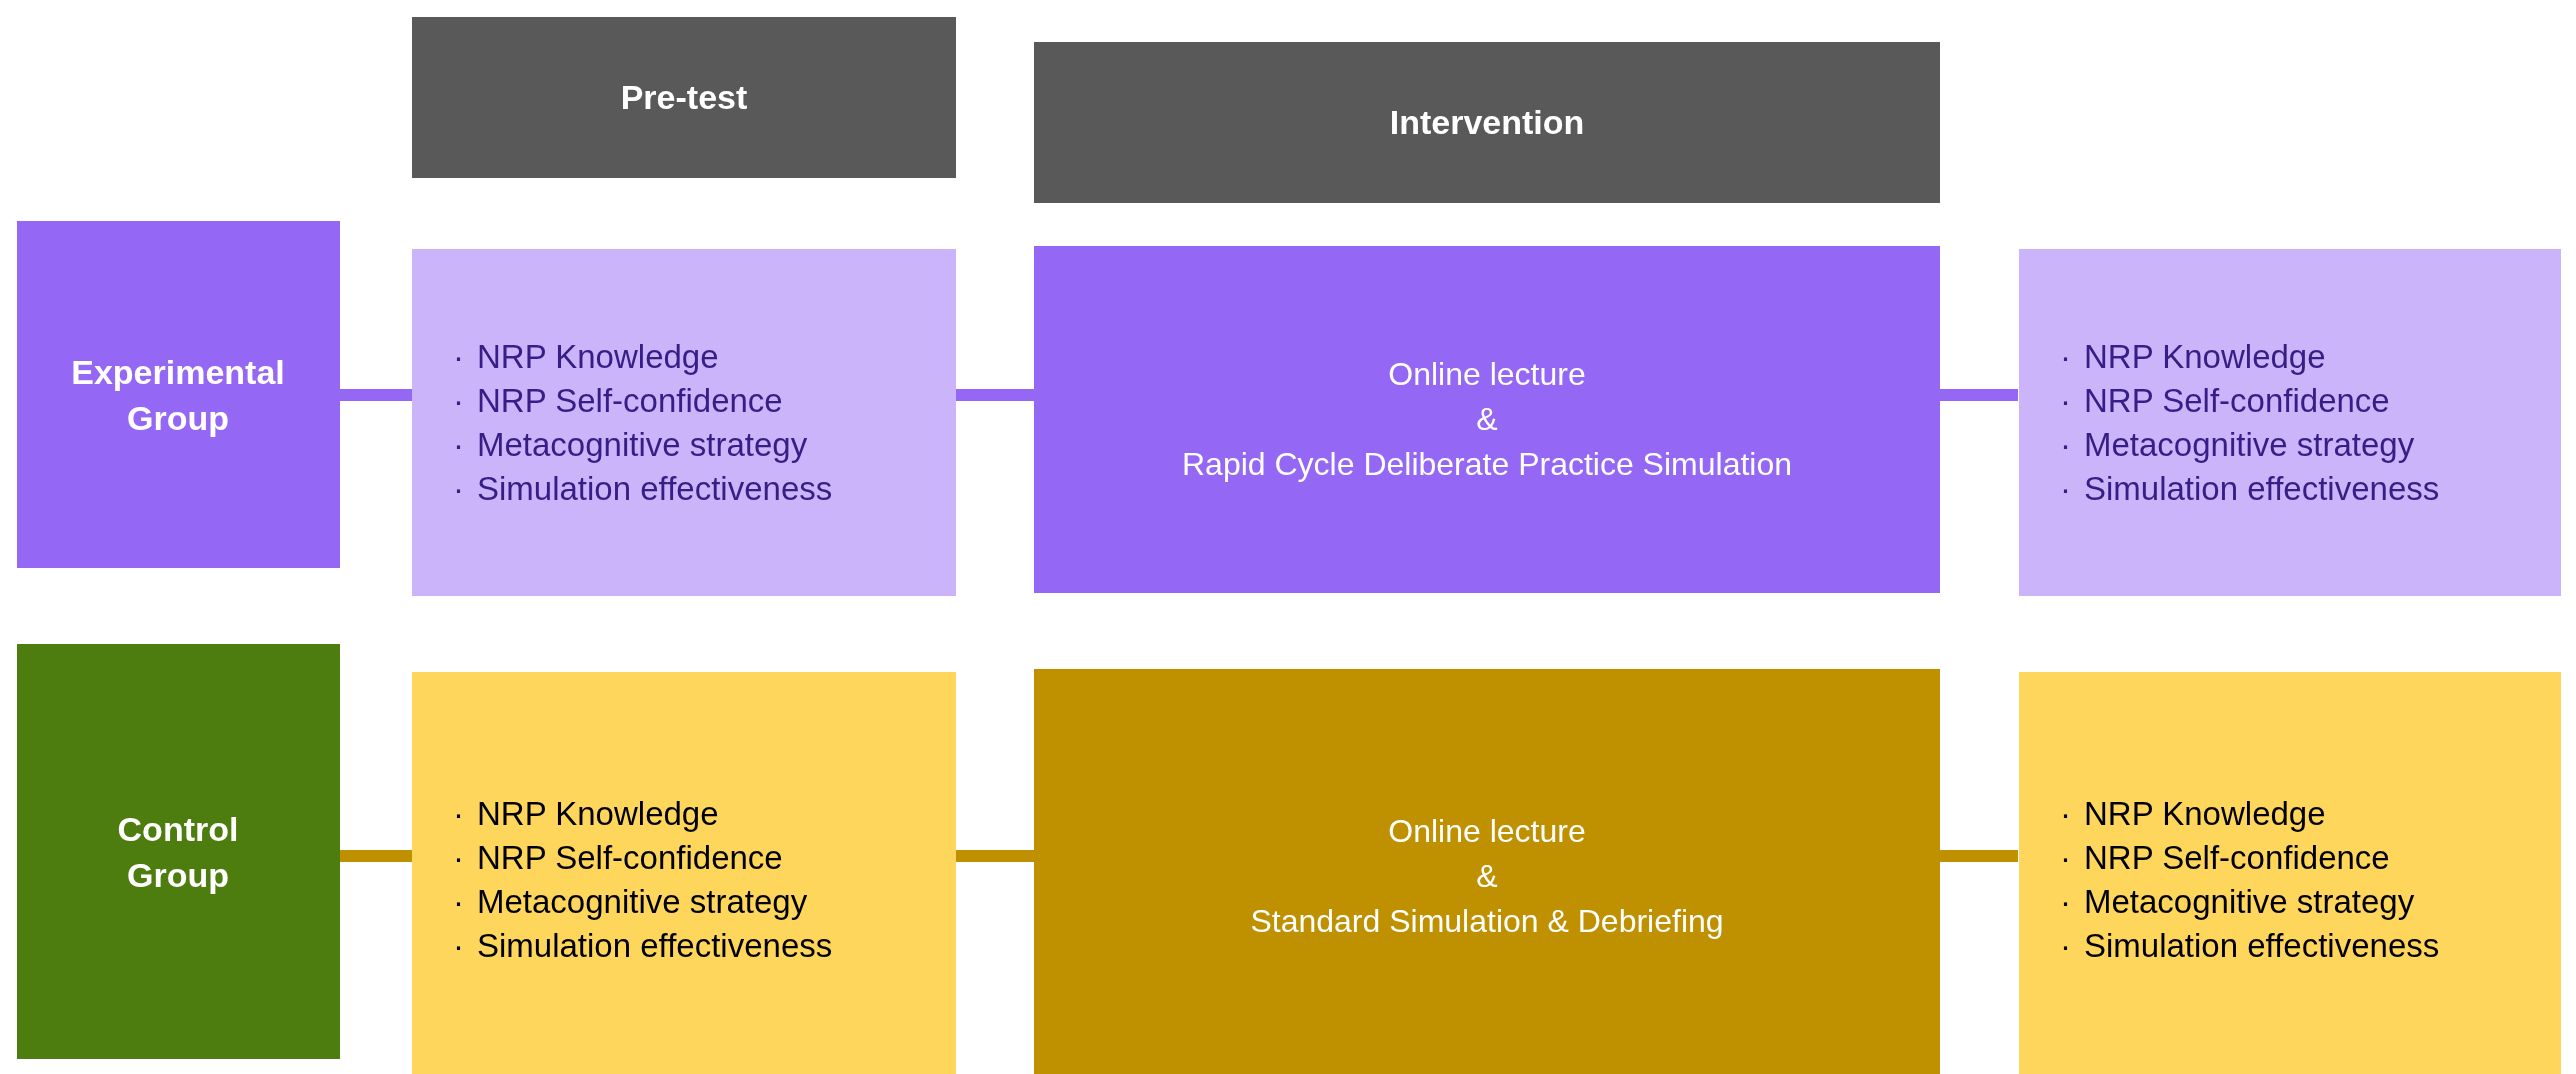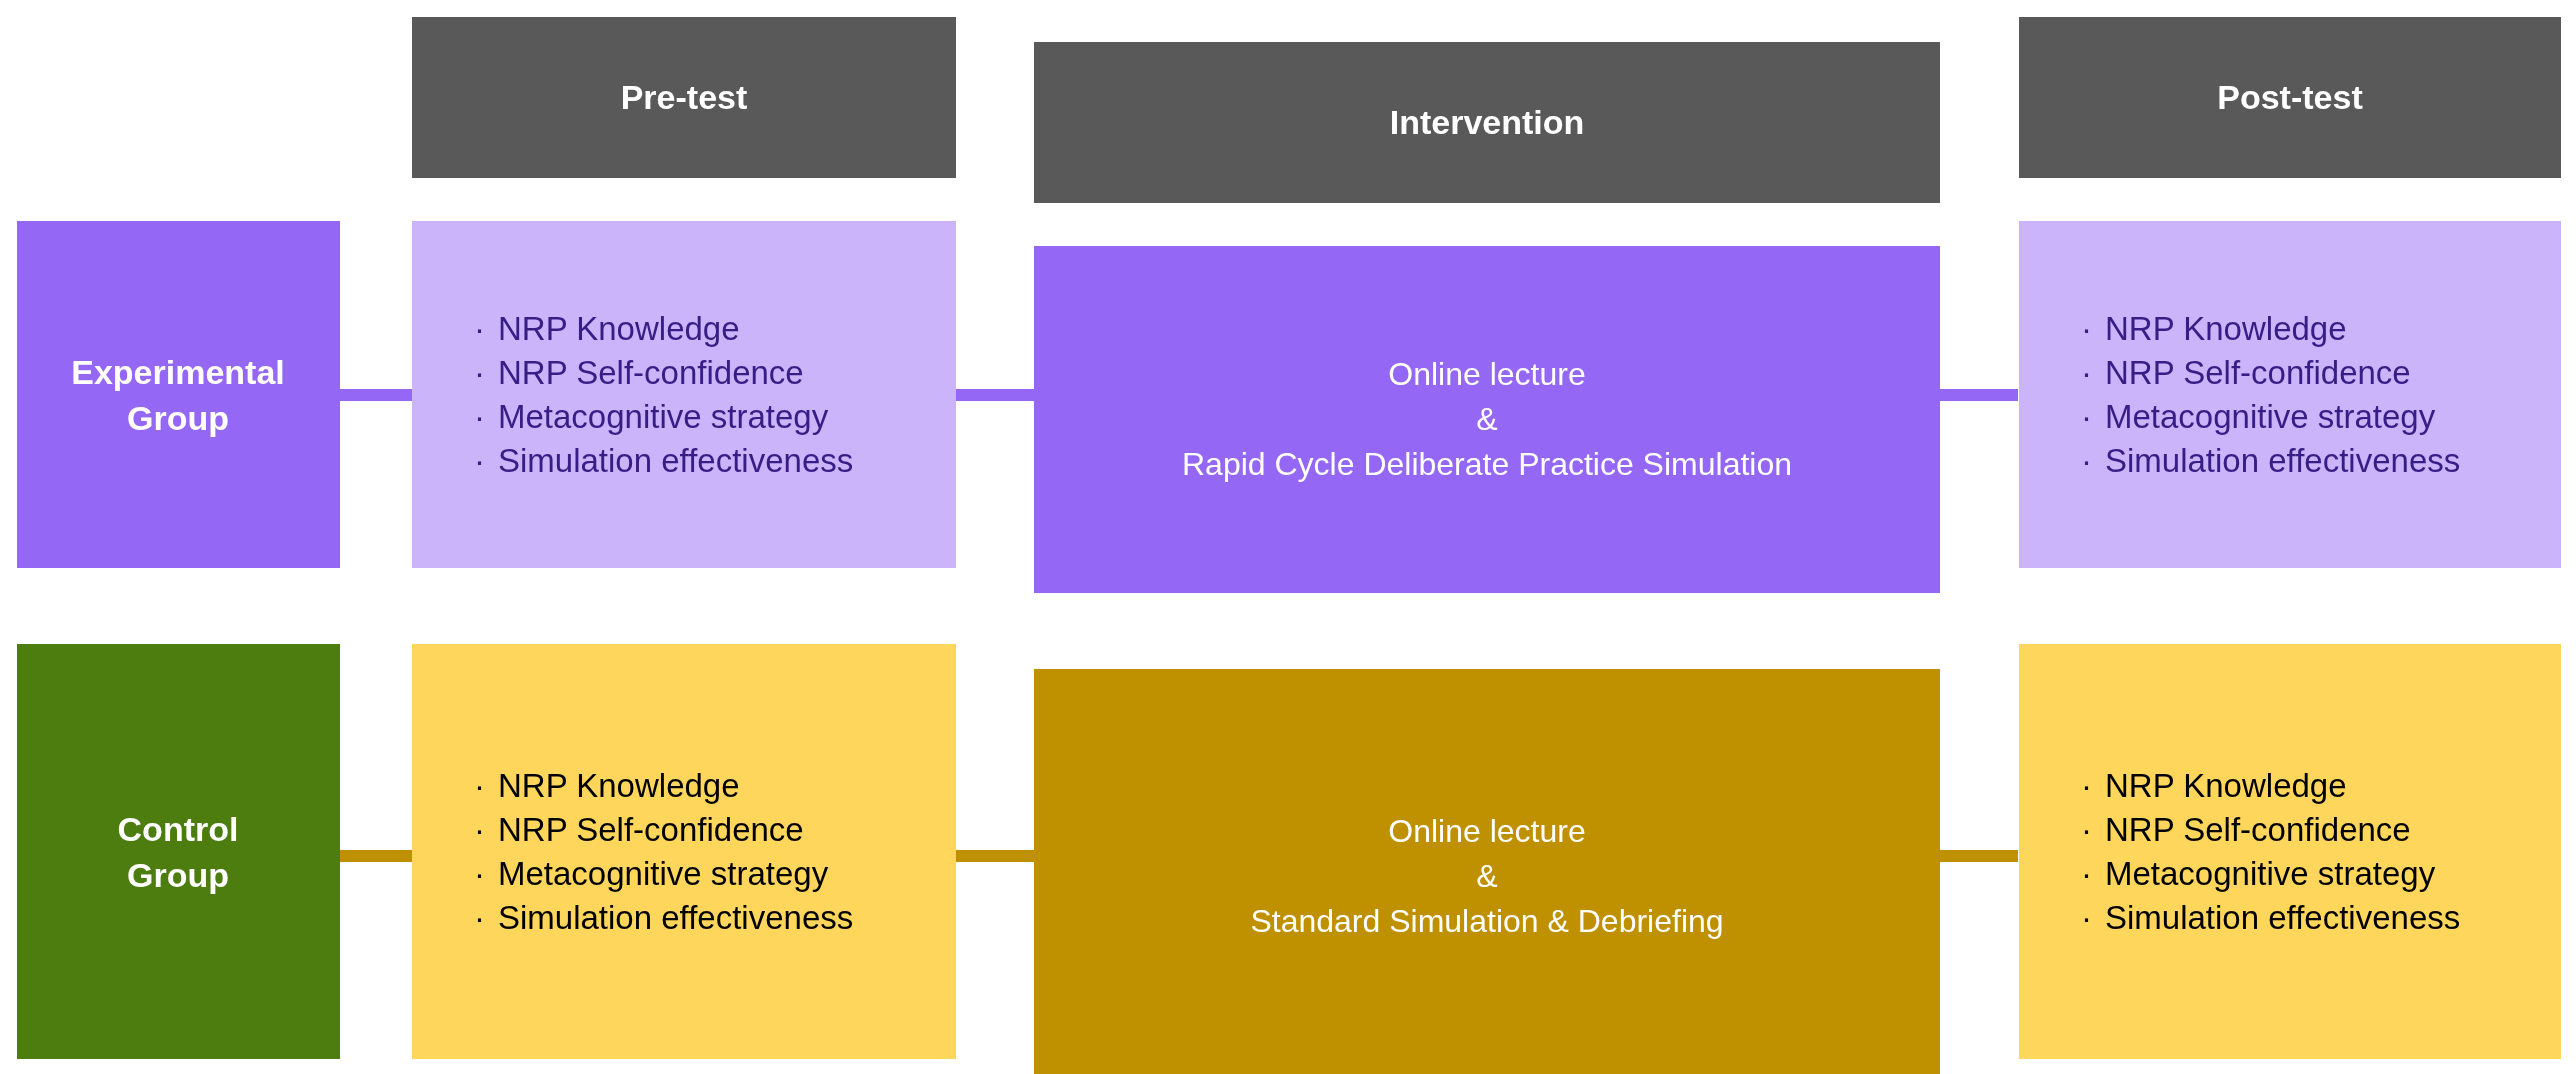--- a/index.html
+++ b/index.html
@@ -52,25 +52,26 @@
     color: #ffffff;
     font-size: 32px;
     line-height: 45px;
     text-align: center;
   }
   .intervention-box.exp  { background: #9467F5; }
   .intervention-box.ctrl { background: #BF9000; }
 
   .measures-box {
     align-items: flex-start;
-    padding-left: 62px;
+    padding-left: 41px;
     padding-right: 11.8px;
     font-size: 33px;
     line-height: 44px;
     text-align: right;
+    margin-top: 28px;
   }
   .measures-box.exp  { background: #CBB4FA; color: #371D85; }
   .measures-box.ctrl { background: #FFD65C; color: #000000; }
 
   .li { white-space: nowrap; }
   .dot { display: inline-block; margin-right: 13px; }
 
   
   .col-group   { left: 16.5px;   width: 323px;  }
   .col-pre     { left: 412px;  width: 544px;  }
@@ -90,23 +91,20 @@
 <div class="canvas">
 
   <div class="connector exp"></div>
   <div class="connector ctrl"></div>
 
   <div class="box phase-header col-pre row-header">
     <span>Pre-test</span>
   </div>
   <div class="box phase-header col-int row-header">
     <span>Intervention</span>
-  </div>
-  <div class="box phase-header col-post row-header">
-    <span>Post-test</span>
   </div>
 
   <div class="box group-box exp col-group row-exp">
     <span>Experimental</span>
     <span>Group</span>
   </div>
 
   <div class="box measures-box exp col-pre row-exp">
     <div class="li">
       <span class="dot">·</span><span>NRP Knowledge</span>

